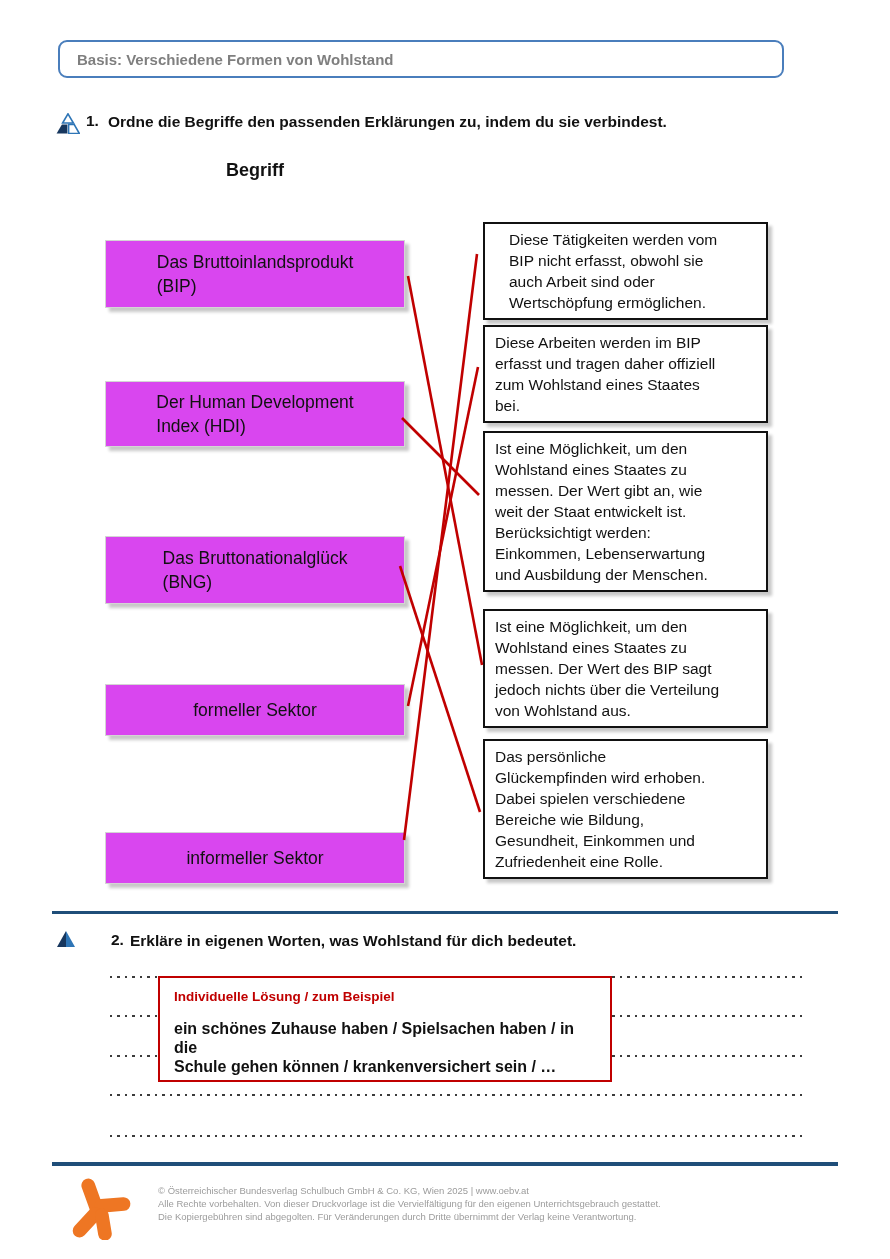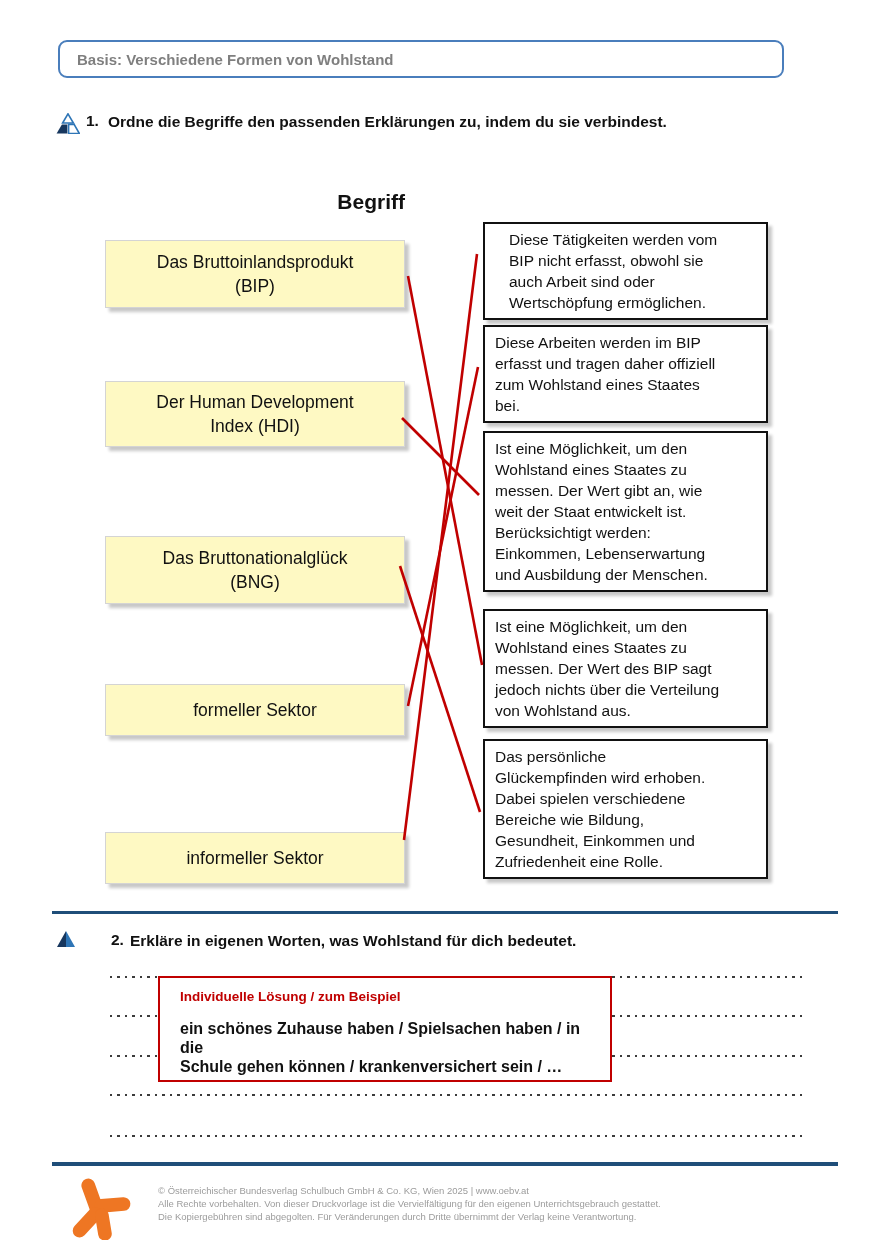--- a/index.html
+++ b/index.html
@@ -19,28 +19,28 @@
   #task1-heading{left:56px;top:112px;}
   #task2-heading{left:57px;top:931px;}
   .task-heading .icon{flex:0 0 auto;margin-top:1px;}
   .task-heading .num{font-size:15.5px;font-weight:bold;margin-left:8px;white-space:pre;}
   #task1-heading .num{margin-left:6px;}
   .task-heading .txt{font-size:15.5px;font-weight:bold;margin-left:9px;line-height:20px;}
   #task2-heading .icon{margin-top:0;}
   #task2-heading .num{margin-left:36px;}
   #task2-heading .txt{margin-left:6px;}
   
-  .col-header{position:absolute;top:160px;text-align:right;font-size:21px;font-weight:bold;margin-top:30px;}
+  .col-header{position:absolute;top:160px;text-align:center;font-size:18px;font-weight:bold;}
   #col-begriff{left:105px;width:300px;}
   #col-erklaerung{left:483px;width:285px;}
   
   .term{
-    position:absolute;left:105px;width:300px;box-sizing:border-box;background:#fef9c3;
+    position:absolute;left:105px;width:300px;box-sizing:border-box;background:#d946ef;
     border:1px solid #d4d4d4;box-shadow:4px 4px 3px #c8c8c8;
-    display:flex;align-items:center;justify-content:center;text-align:center;
+    display:flex;align-items:center;justify-content:center;text-align:left;
     font-size:17.5px;line-height:24px;white-space:pre-line;
   }
   #term-0{top:240px;height:68px;}
   #term-1{top:381px;height:66px;}
   #term-2{top:536px;height:68px;}
   #term-3{top:684px;height:52px;}
   #term-4{top:824px;height:52px;margin-top:8px;}
   
   .expl{
     position:absolute;left:483px;width:285px;box-sizing:border-box;background:#fff;
@@ -65,21 +65,21 @@
     background-repeat:no-repeat;background-size:100% 2.2px;
   }
   #dotline-0{top:976px;}
   #dotline-1{top:1015px;}
   #dotline-2{top:1055px;}
   #dotline-3{top:1094px;}
   #dotline-4{top:1135px;}
   
   #solution-box{
     position:absolute;left:158px;top:976px;width:454px;height:106px;box-sizing:border-box;
-    background:#fff;border:2.5px solid #c00000;z-index:10;padding:11px 14px 0 20px;
+    background:#fff;border:2.5px solid #c00000;z-index:10;padding:11px 14px 0 14px;
   }
   #solution-heading{color:#c00000;font-weight:bold;font-size:13.5px;}
   #solution-text{color:#111;font-weight:bold;font-size:16px;line-height:19px;margin-top:15px;white-space:pre-line;}
   
   #logo{position:absolute;left:66px;top:1178px;}
   #footer-text{position:absolute;left:158px;top:1184px;font-size:9.5px;line-height:13px;color:#9c9c9c;}
 </style>
 </head>
 <body>
 

